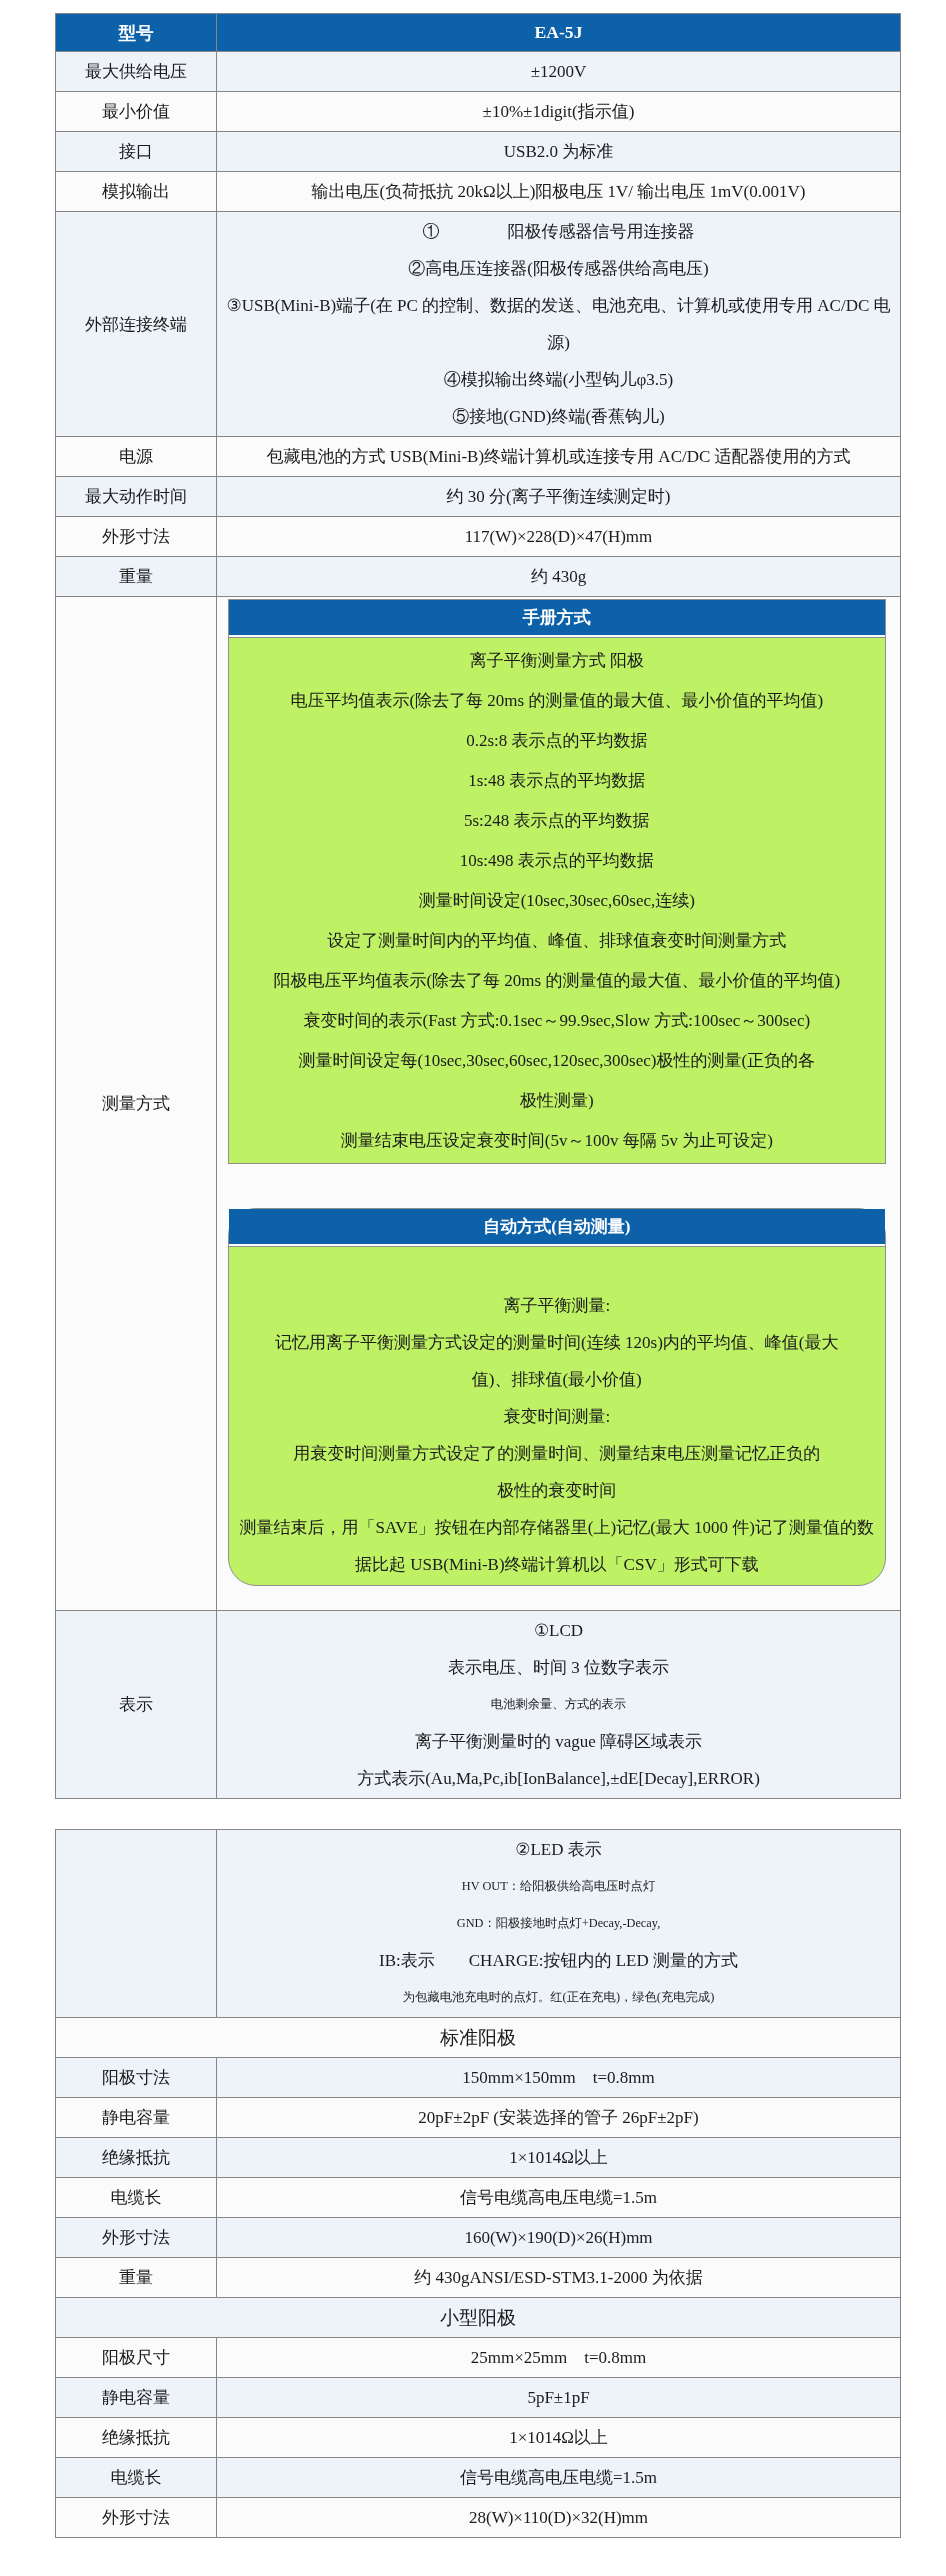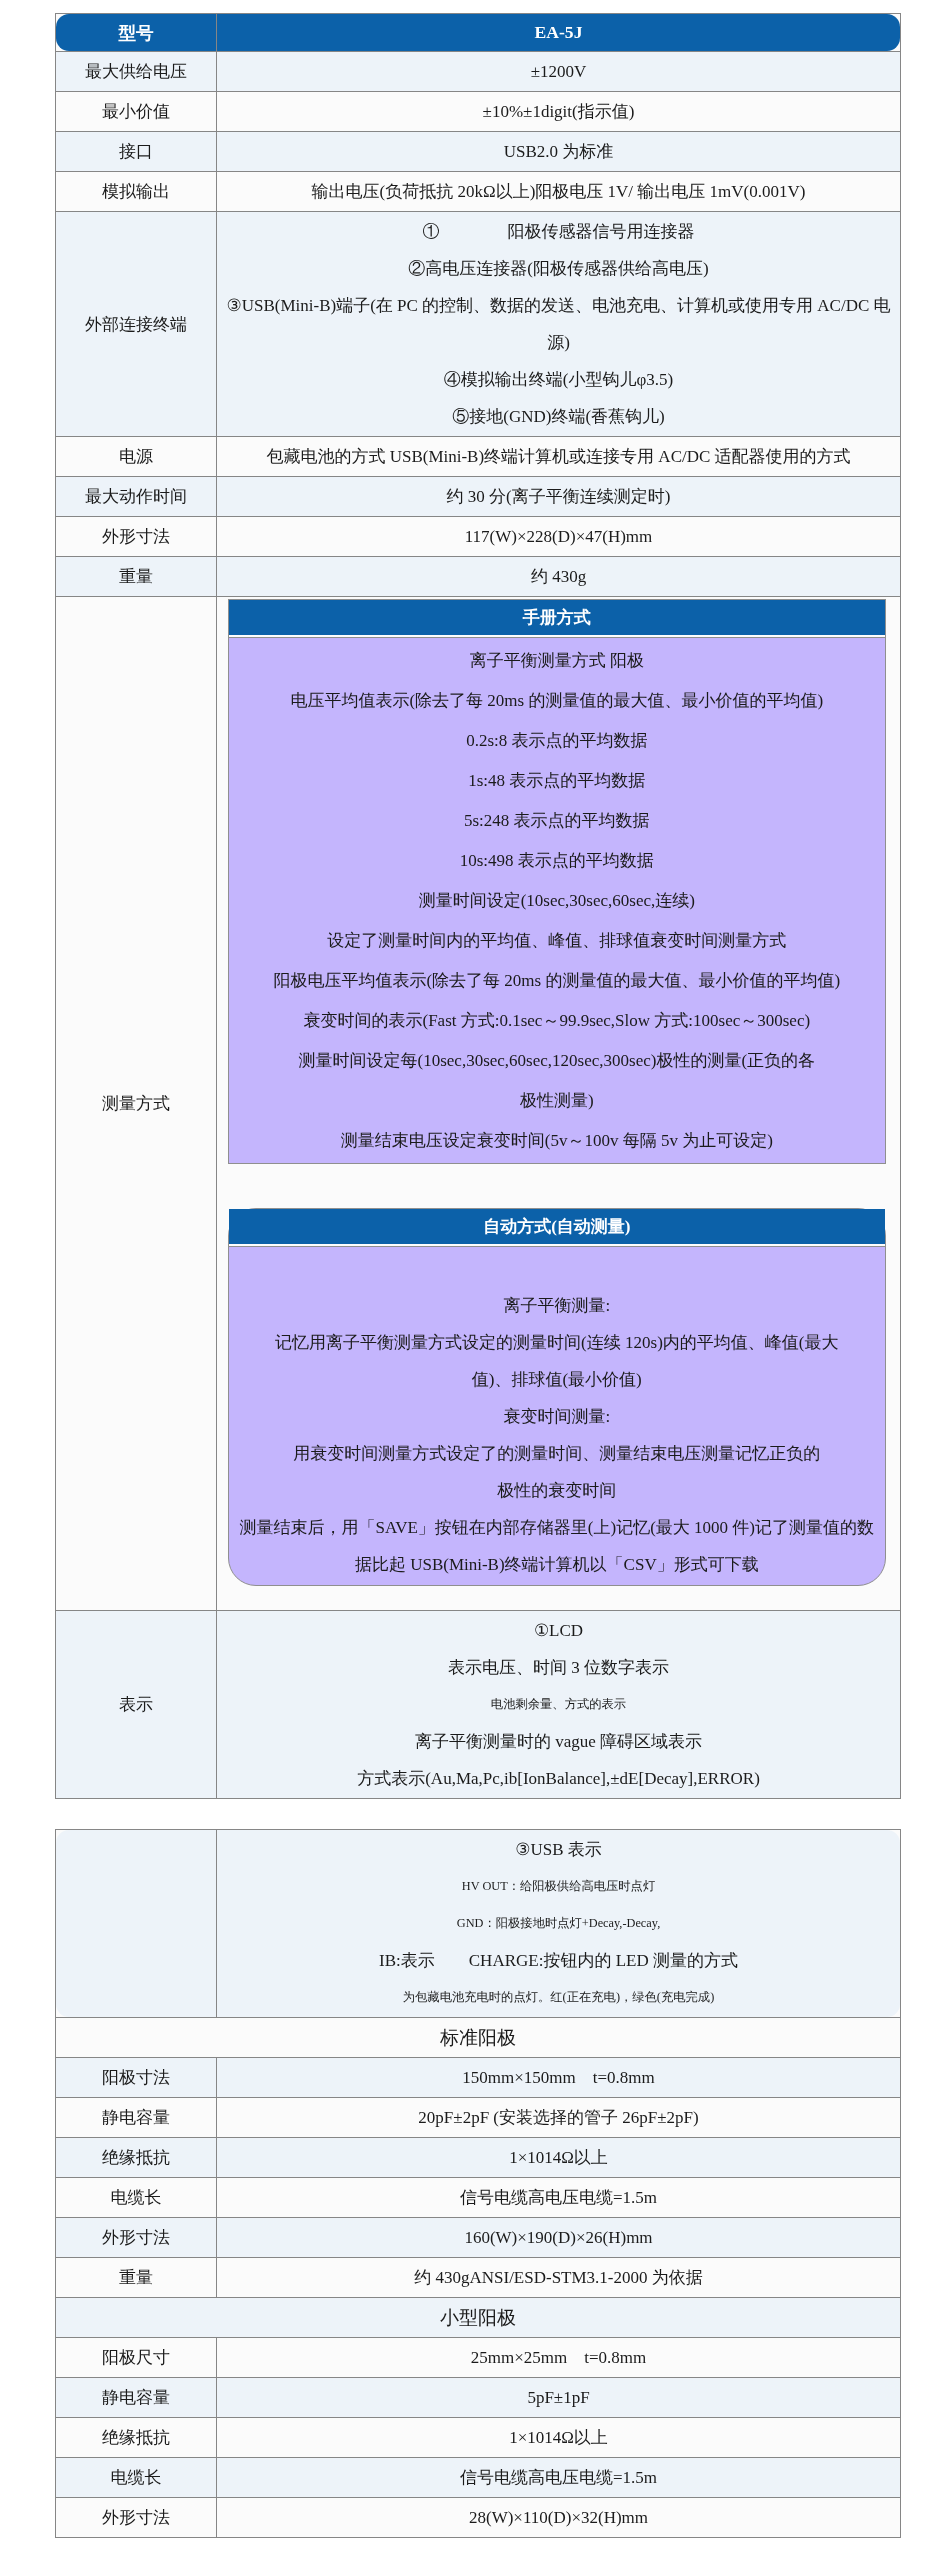--- a/index.html
+++ b/index.html
@@ -7,21 +7,21 @@
     width:946px;height:2576px;background:#ffffff;
     font-family:"Liberation Serif","DejaVu Serif",serif;
     color:#1b1b1b;
   }
   .page{padding:13.2px 0 0 55px;}
   .spec-table{
     width:844px;border:1.8px solid #868686;background:#fbfbfb;
   }
   .spec-table + .spec-table{margin-top:30px;}
   .t-row{display:flex;border-top:1.8px solid #868686;}
-  .t-row:first-child{border-top:none;border-radius:13px;}
+  .t-row:first-child{border-top:none;}
   .t-row.light{background:#edf3f9;}
   .t-row.plain{background:#fbfbfb;}
   .t-row.header{background:#0c61a9;color:#ffffff;font-weight:bold;}
   .t-label{
     flex:0 0 161px;width:161px;border-right:1.8px solid #868686;
     display:flex;align-items:center;justify-content:center;
     font-size:17px;text-align:center;padding:1.8px 3.5px;box-sizing:border-box;
   }
   .t-value{
     flex:1;display:flex;flex-direction:column;justify-content:center;
@@ -30,21 +30,21 @@
   .t-row.header .t-label,.t-row.header .t-value{min-height:37px;font-size:17.6px;}
   .line{font-size:17px;line-height:37px;min-height:37px;white-space:nowrap;}
   .line.s{font-size:12.3px;}
   .t-section{
     flex:1;display:flex;align-items:center;justify-content:center;
     font-size:19px;min-height:39px;text-align:center;
   }
   
   .t-value.vboxes{display:block;padding:0;text-align:center;}
   .m-box{
-    border:1.8px solid #8f8f8f;background:#c4b5fd;margin:1.8px 14px 0 10.6px;
+    border:1.8px solid #8f8f8f;background:#bef264;margin:1.8px 14px 0 10.6px;
   }
   .m-box.b{margin-top:44px;margin-bottom:24px;border-radius:28px;}
   .box-title{
     background:#0c61a9;color:#ffffff;font-weight:bold;
     font-size:17px;line-height:35px;text-align:center;
     border-bottom:2.6px solid #fdfdfd;
   }
   .box-rule{height:0;border-top:1.8px solid #8f8f8f;}
   .box-body{padding:2.6px 5.3px;}
   .m-box.a .line{line-height:40px;min-height:40px;}
@@ -165,21 +165,21 @@
           <div class="line s">电池剩余量、方式的表示</div>
           <div class="line">离子平衡测量时的 vague 障碍区域表示</div>
           <div class="line">方式表示(Au,Ma,Pc,ib[IonBalance],±dE[Decay],ERROR)</div>
         </div>
       </div>
     </section>
   <section class="spec-table">
       <div class="t-row light">
         <div class="t-label">&nbsp;</div>
         <div class="t-value">
-          <div class="line">③USB 表示</div>
+          <div class="line">②LED 表示</div>
           <div class="line s">HV OUT：给阳极供给高电压时点灯</div>
           <div class="line s">GND：阳极接地时点灯+Decay,-Decay,</div>
           <div class="line">IB:表示　　CHARGE:按钮内的 LED 测量的方式</div>
           <div class="line s">为包藏电池充电时的点灯。红(正在充电)，绿色(充电完成)</div>
         </div>
       </div>
       <div class="t-row plain">
         <div class="t-section">标准阳极</div>
       </div>
       <div class="t-row light">

